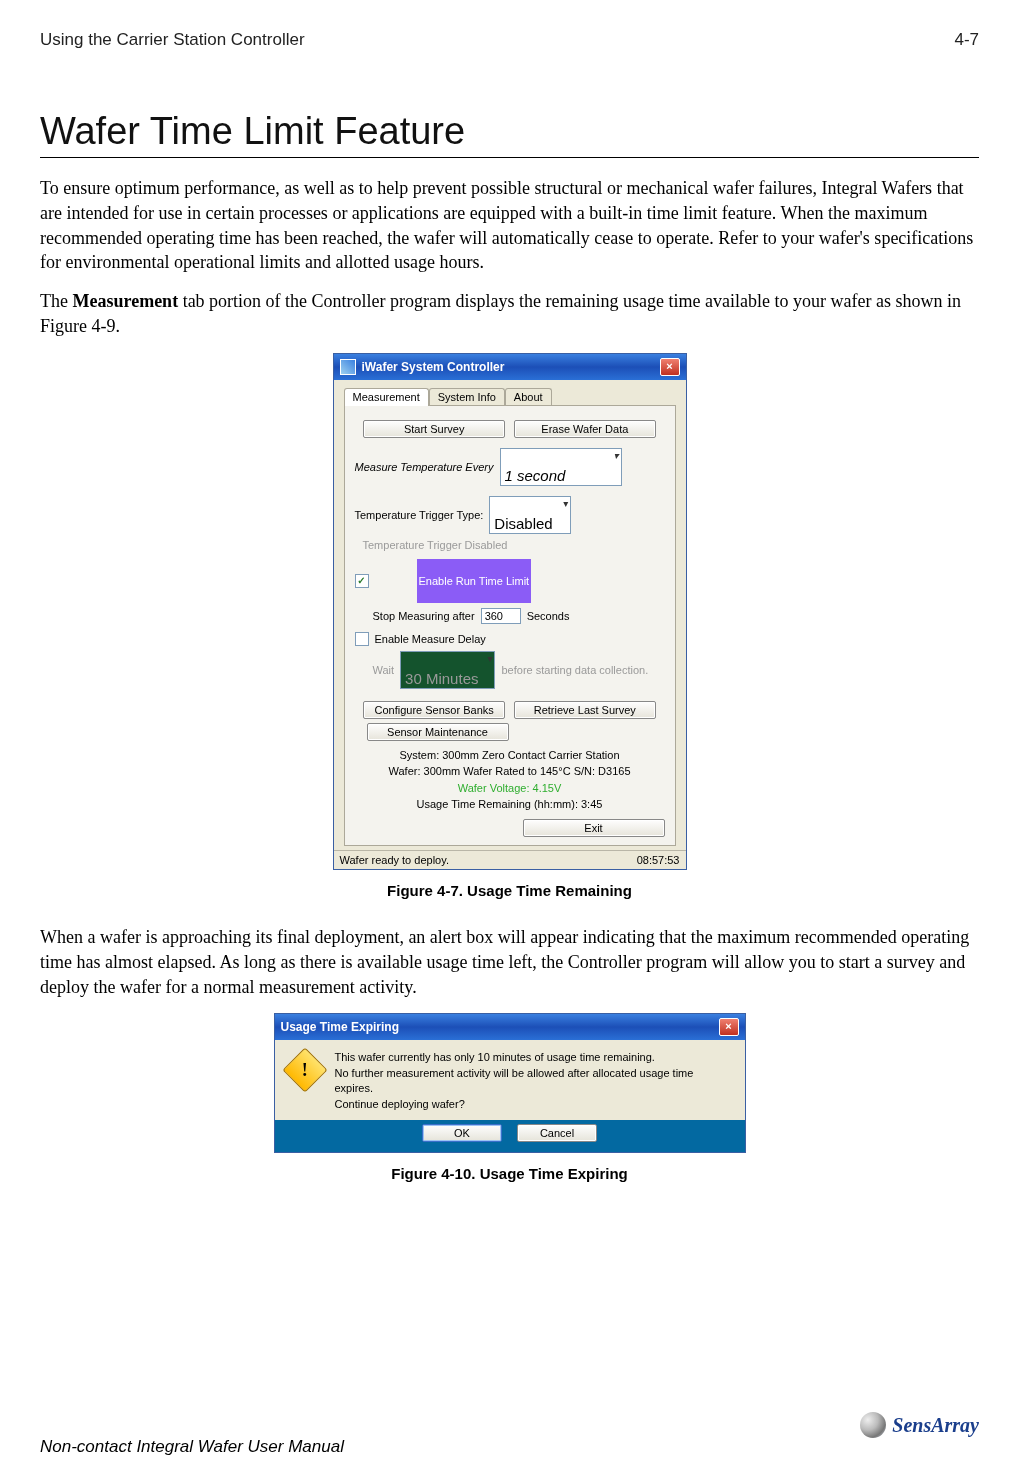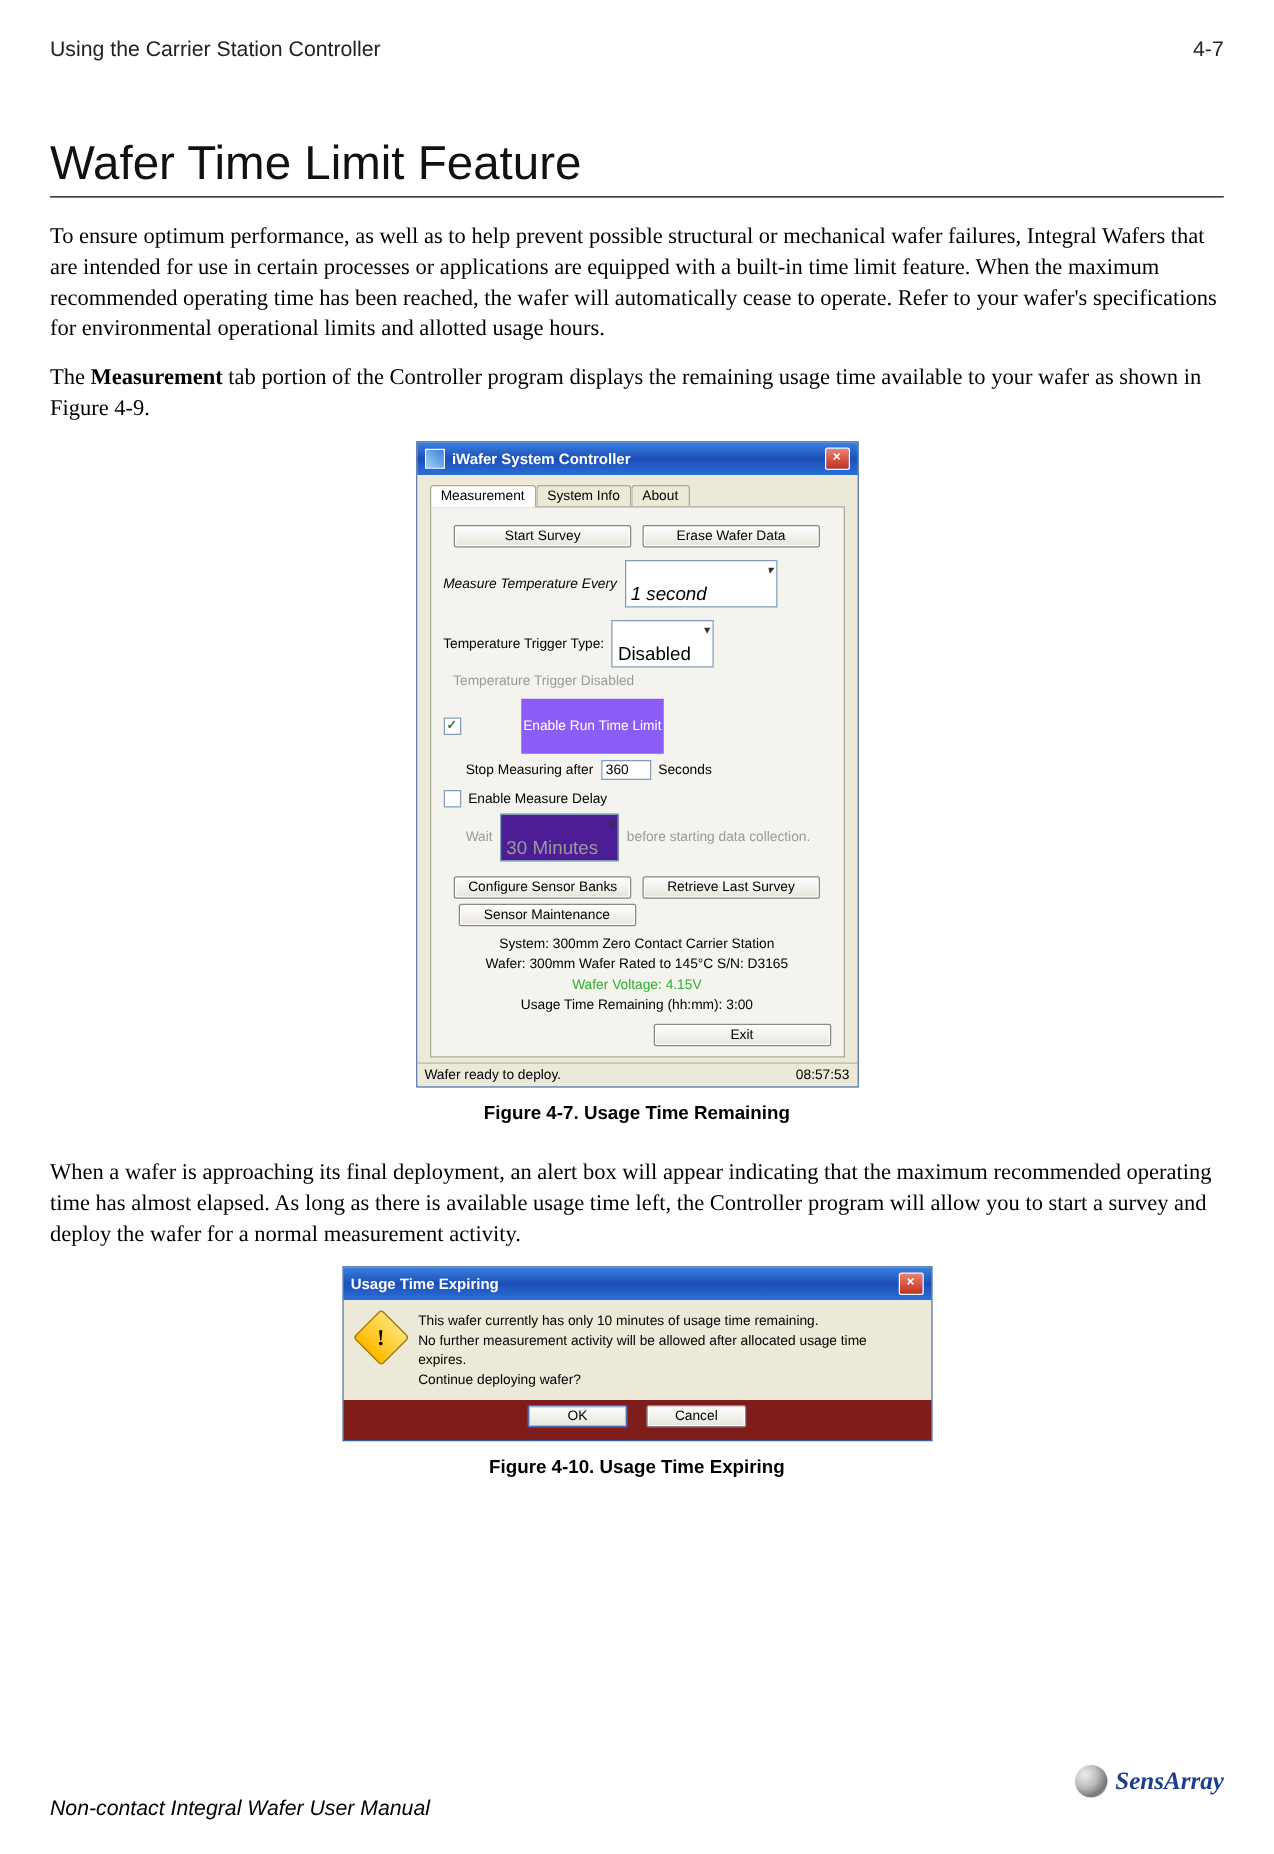--- a/index.html
+++ b/index.html
@@ -184,21 +184,21 @@
     display:inline-block;
     min-width:60px;
   }
   .combo::after {
     content:"▾";
     position:absolute;
     right:2px; top:1px;
     font-size:10px;
     color:#333;
   }
-  .combo.disabled { color:#999; background:#4c1d95; }
+  .combo.disabled { color:#999; background:#14532d; }
   .textbox {
     border:1px solid #7f9db9;
     background:#fff;
     padding:1px 3px;
     font-size:11px;
     width:32px;
     text-align:left;
     display:inline-block;
   }
   .checkbox { width:12px; height:12px; border:1px solid #7f9db9; background:#fff; display:inline-flex; align-items:center; justify-content:center; font-size:10px; line-height:10px;}
@@ -239,21 +239,21 @@
     transform:rotate(-45deg);
     font-weight:bold;
     color:#000;
     font-size:18px;
     font-family:"Times New Roman",serif;
   }
   .msg-text { font-size:11px; line-height:1.4; }
   .msg-btn-row {
     text-align:center;
     padding:4px 0 10px 0;
-    background:#7f1d1d;
+    background:#0369a1;
   }
   .msg-btn-row .btn { width:78px; margin:0 6px; }
   .btn.default { border:1px solid #3a6fc9; box-shadow:0 0 0 1px #9cc3f4 inset; }
 </style>
 </head>
 <body>
 
 <div class="page">
 
   <div class="header-row">
@@ -323,21 +323,21 @@
             <span class="btn">Configure Sensor Banks</span>
             <span class="btn">Retrieve Last Survey</span>
           </div>
           <div class="two-btn-row" style="justify-content:flex-start; margin-left:12px;">
             <span class="btn">Sensor Maintenance</span>
           </div>
           <div class="center-stack">
             <div>System: 300mm Zero Contact Carrier Station</div>
             <div>Wafer: 300mm Wafer Rated to 145°C S/N: D3165</div>
             <div class="green-text">Wafer Voltage: 4.15V</div>
-            <div>Usage Time Remaining (hh:mm): 3:00</div>
+            <div>Usage Time Remaining (hh:mm): 3:45</div>
           </div>
           <div style="text-align:right; margin-top:6px;">
             <span class="btn" style="width:140px;">Exit</span>
           </div>
         </div>
       </div>
       <div class="statusbar">
         <span>Wafer ready to deploy.</span>
         <span>08:57:53</span>
       </div>

